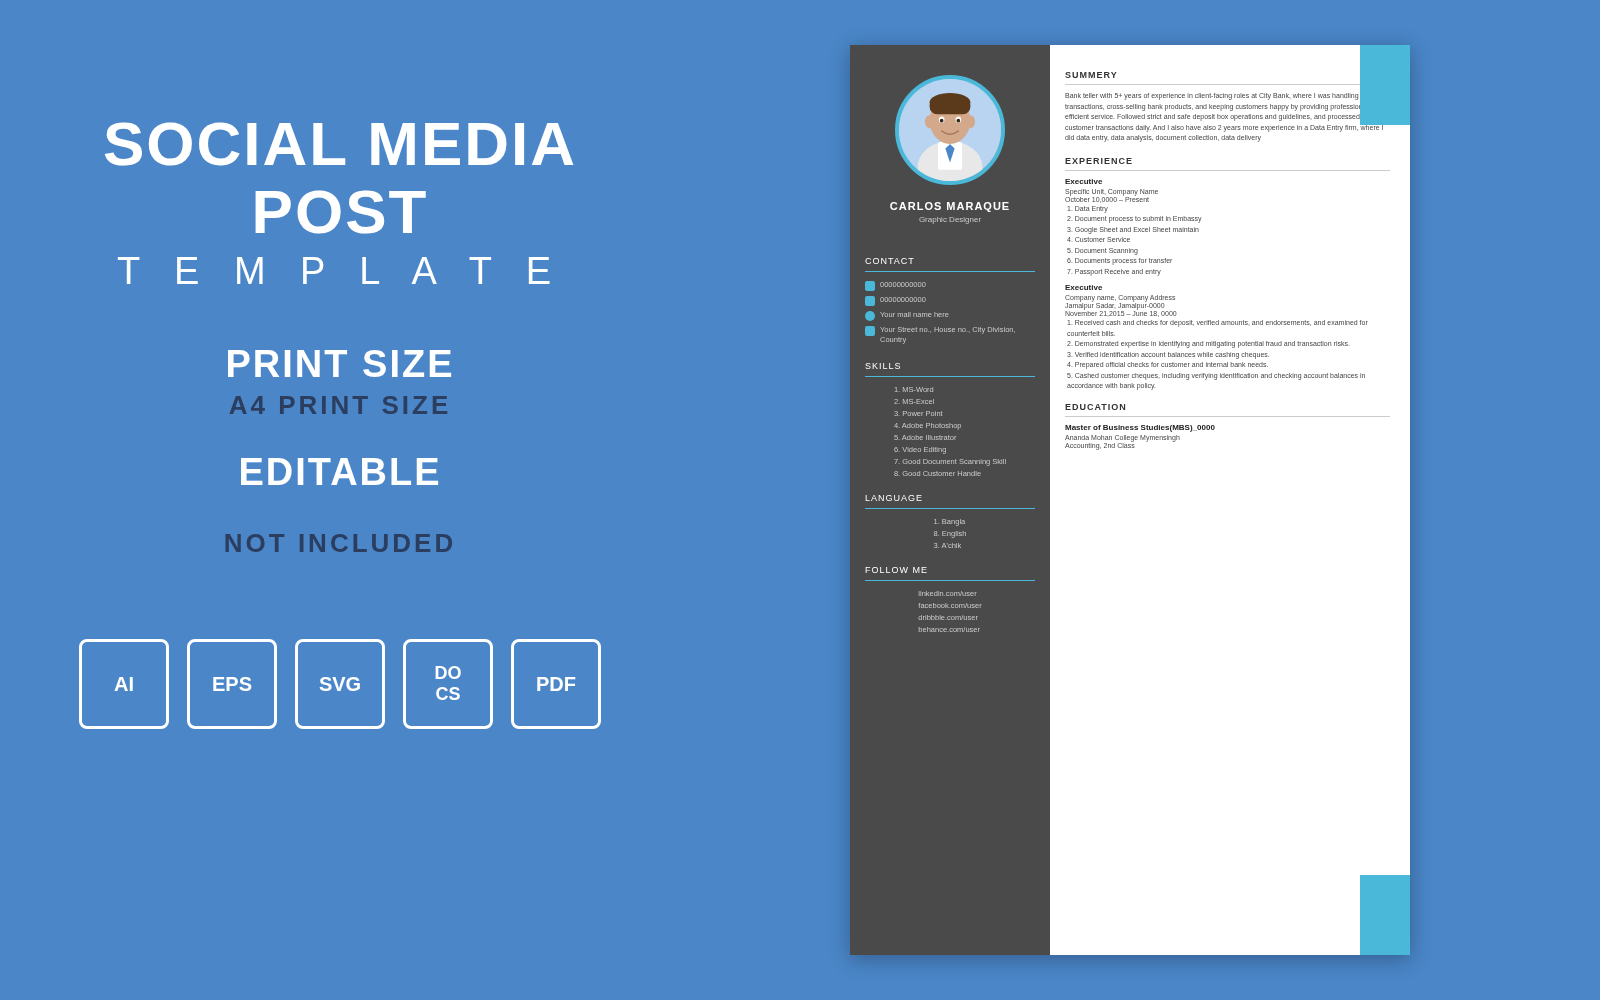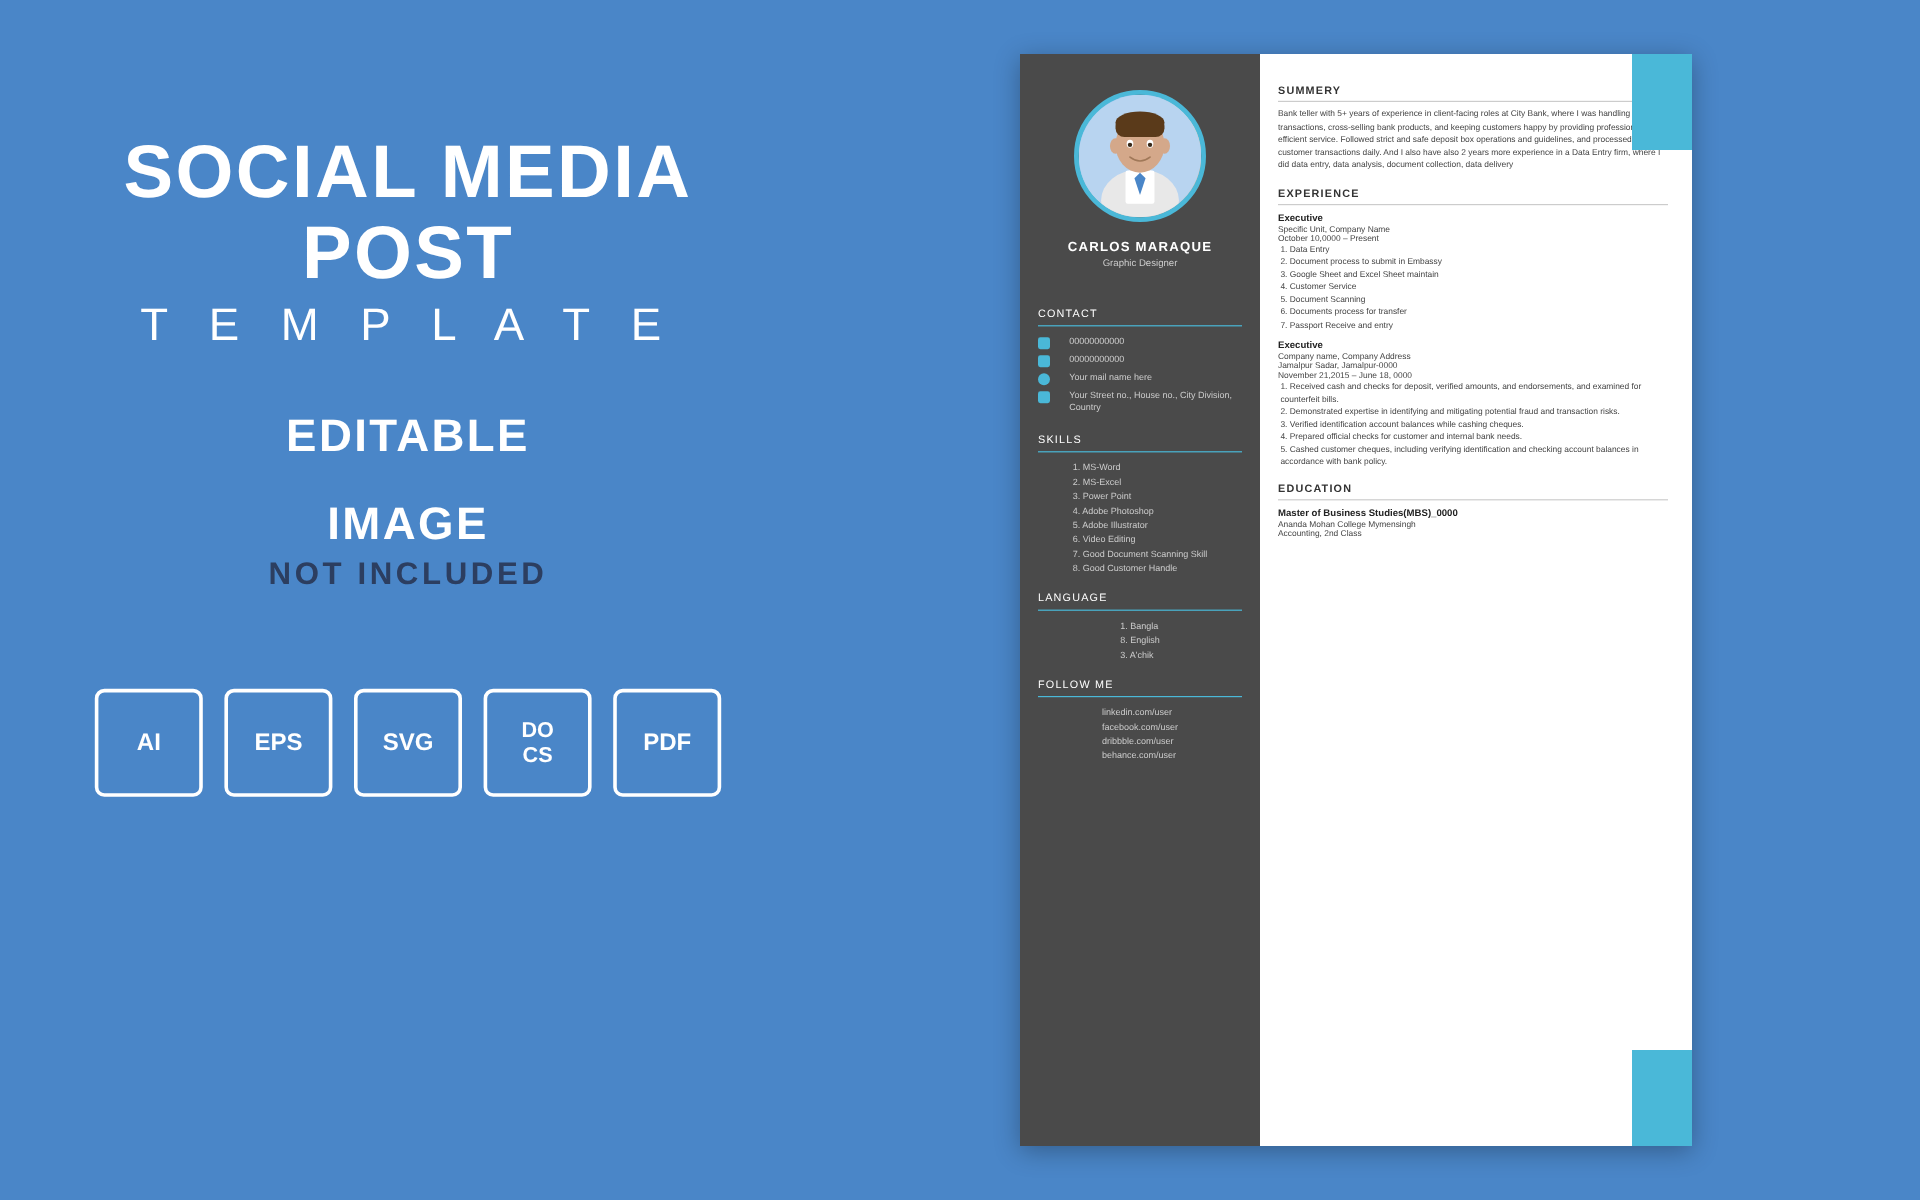--- a/index.html
+++ b/index.html
@@ -177,21 +177,21 @@
     }
     .section-divider {
       width: 100%;
       height: 1px;
       background: #4ab8d8;
       margin-bottom: 8px;
     }
     .contact-item {
       display: flex;
       align-items: flex-start;
-      gap: 16px;
+      gap: 5px;
       margin-bottom: 4px;
       width: 100%;
     }
     .contact-icon {
       width: 10px;
       height: 10px;
       border-radius: 50%;
       background: #4ab8d8;
       flex-shrink: 0;
       margin-top: 1px;
@@ -270,27 +270,30 @@
 <body>
 
 <div class="main-container">
 
   <div class="left-panel">
     <div class="title-section">
       <div class="title-main">SOCIAL MEDIA POST</div>
       <div class="title-sub">T E M P L A T E</div>
     </div>
 
+    <div class="info-section">
+      <div class="info-label">PRINT SIZE</div>
+      <div class="info-value">A4 PRINT SIZE</div>
+    </div>
 
     <div class="info-section">
       <div class="info-label">EDITABLE</div>
     </div>
 
     <div class="info-section">
-      <div class="info-label">IMAGE</div>
       <div class="info-value">NOT INCLUDED</div>
     </div>
 
     <div class="format-icons">
       <div class="format-icon">AI</div>
       <div class="format-icon">EPS</div>
       <div class="format-icon">SVG</div>
       <div class="format-icon" style="font-size:18px;">DO<br>CS</div>
       <div class="format-icon">PDF</div>
     </div>

